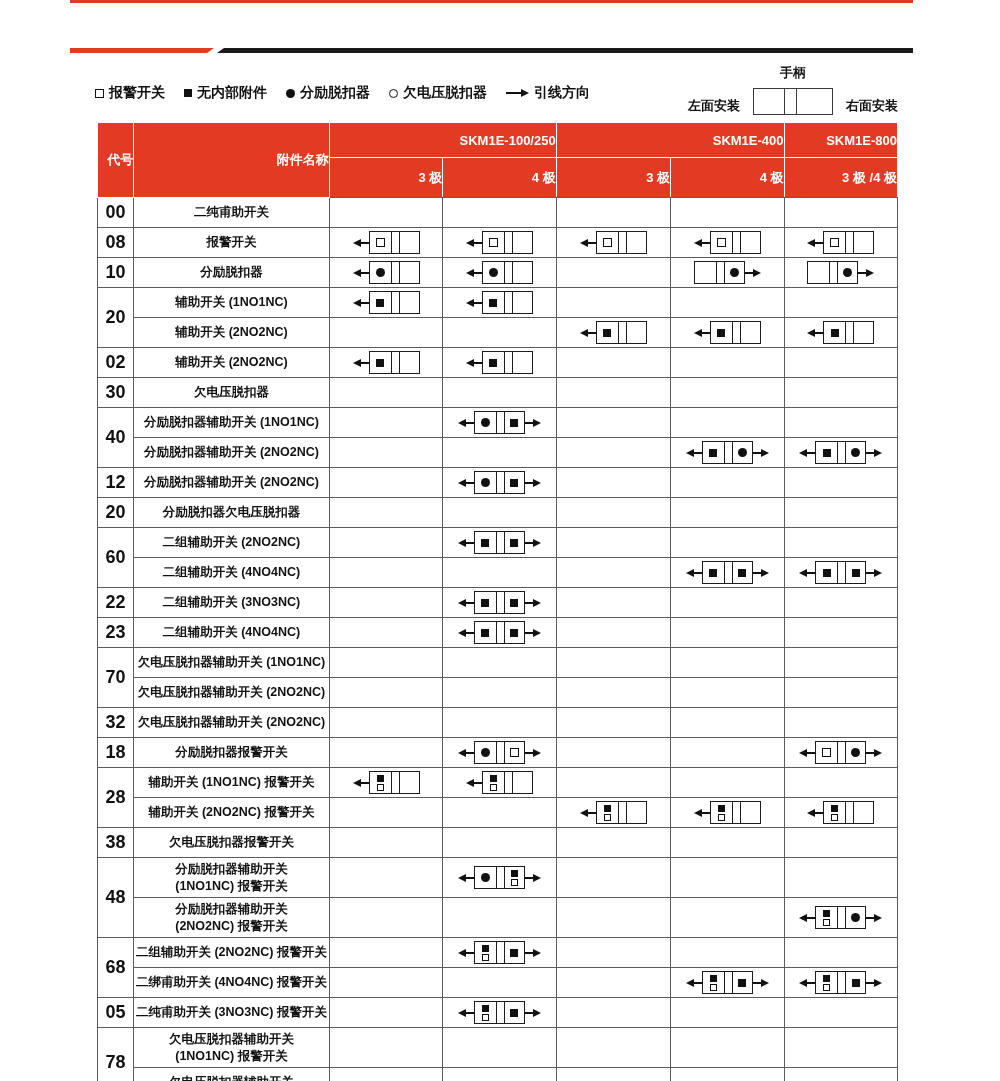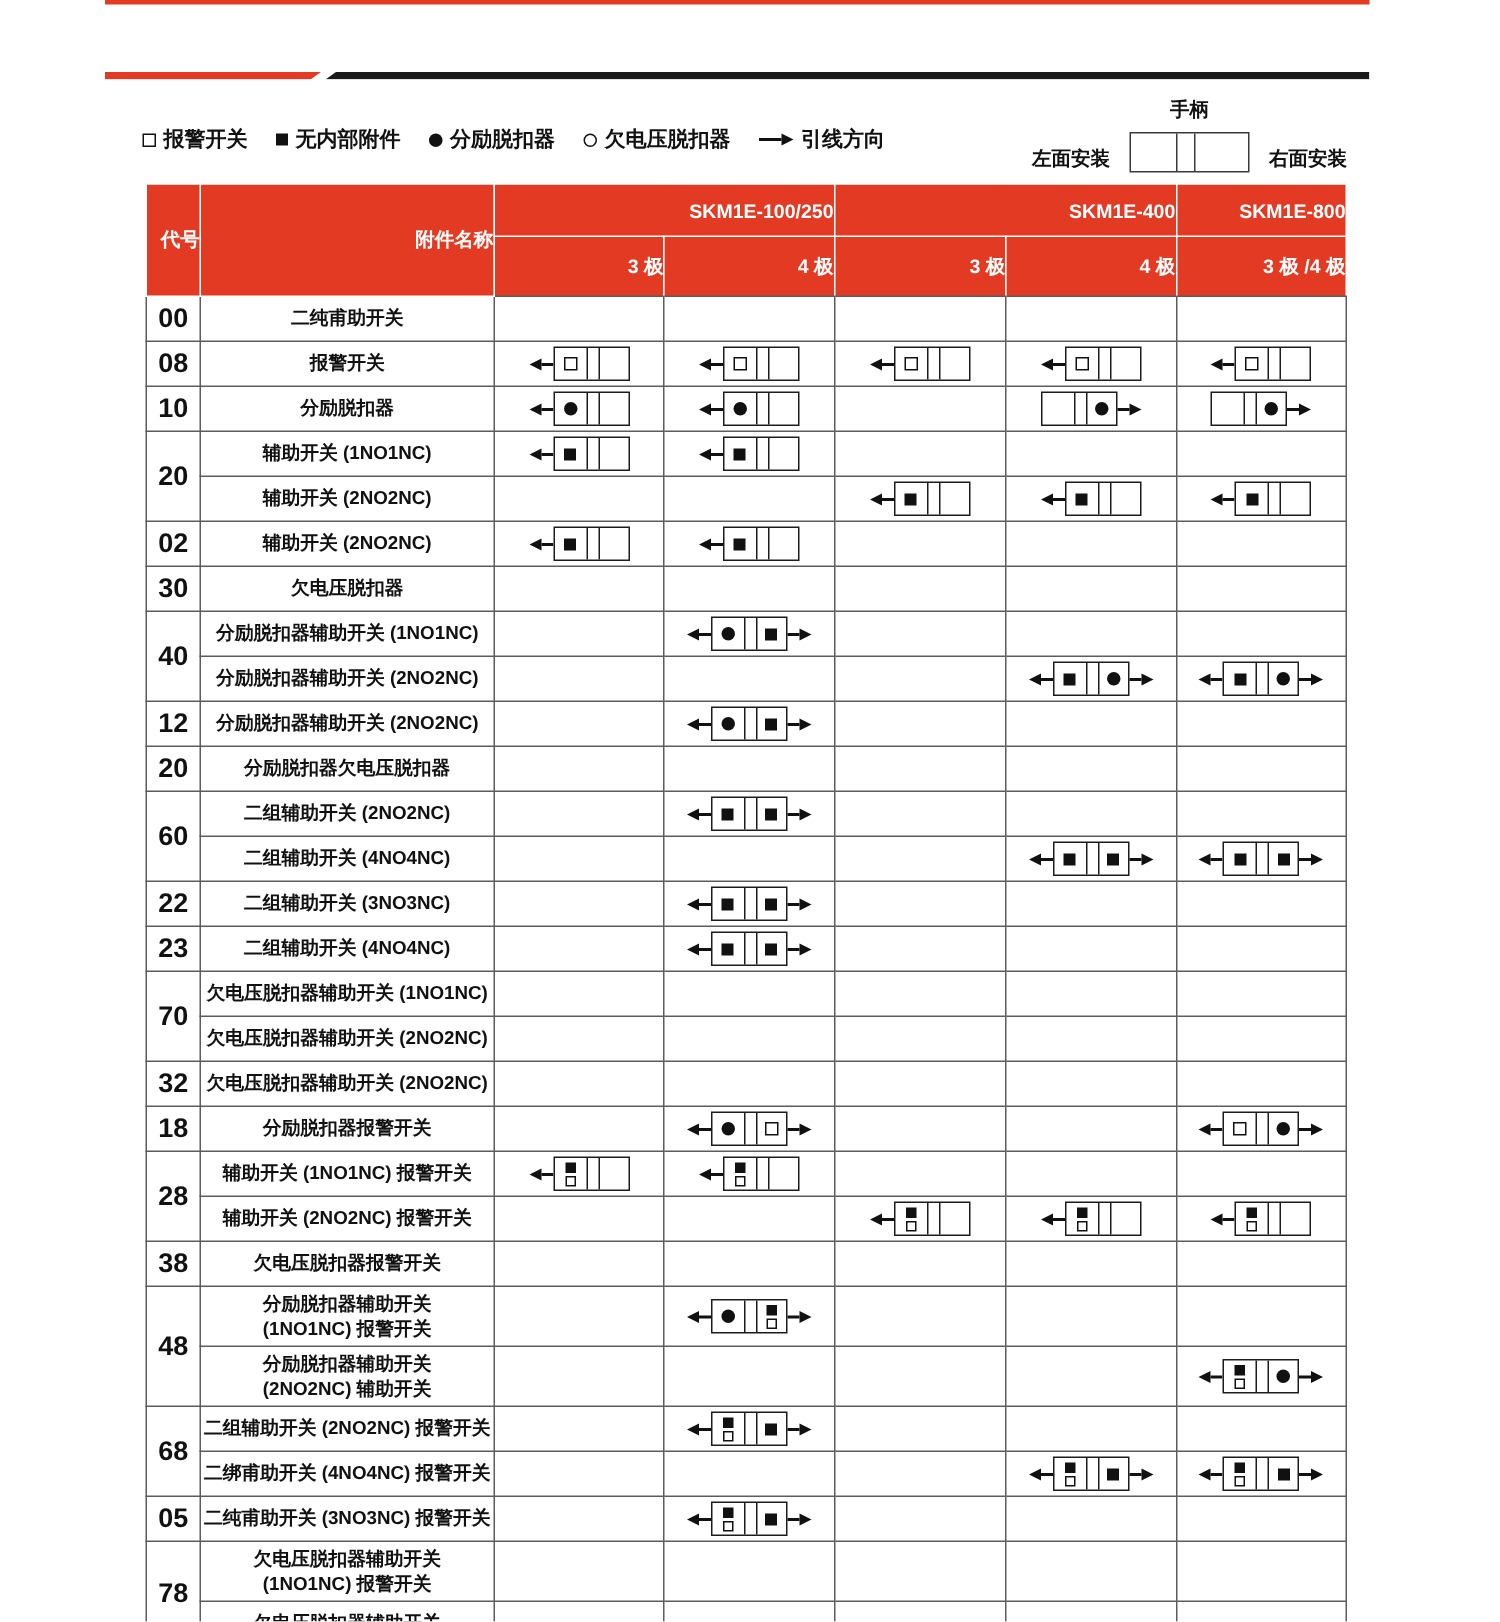--- a/index.html
+++ b/index.html
@@ -872,21 +872,21 @@
                 <i class="tri"></i>
               </span>
             </span></td>
           <td class="dcell"></td>
           <td class="dcell"></td>
           <td class="dcell"></td>
         </tr>
         <tr style="height: 40px;">
           <td class="name">
             <div class="ln">分励脱扣器辅助开关</div>
-            <div class="ln">(2NO2NC) 辅助开关</div>
+            <div class="ln">(2NO2NC) 报警开关</div>
           </td>
           <td class="dcell"></td>
           <td class="dcell"></td>
           <td class="dcell"></td>
           <td class="dcell"></td>
           <td class="dcell"><span class="diag">
               <span class="arr l">
                 <i class="tri"></i>
                 <i class="shaft"></i>
               </span>

